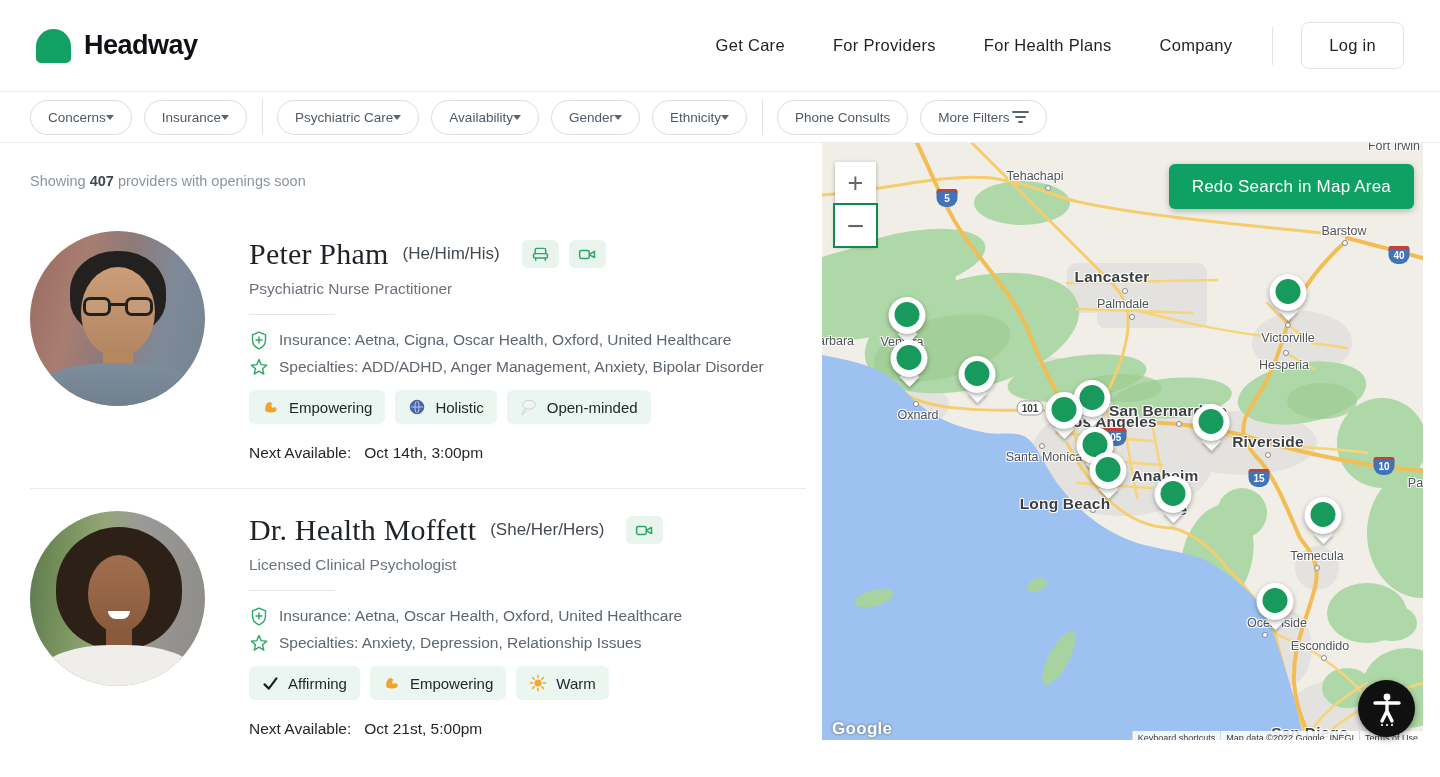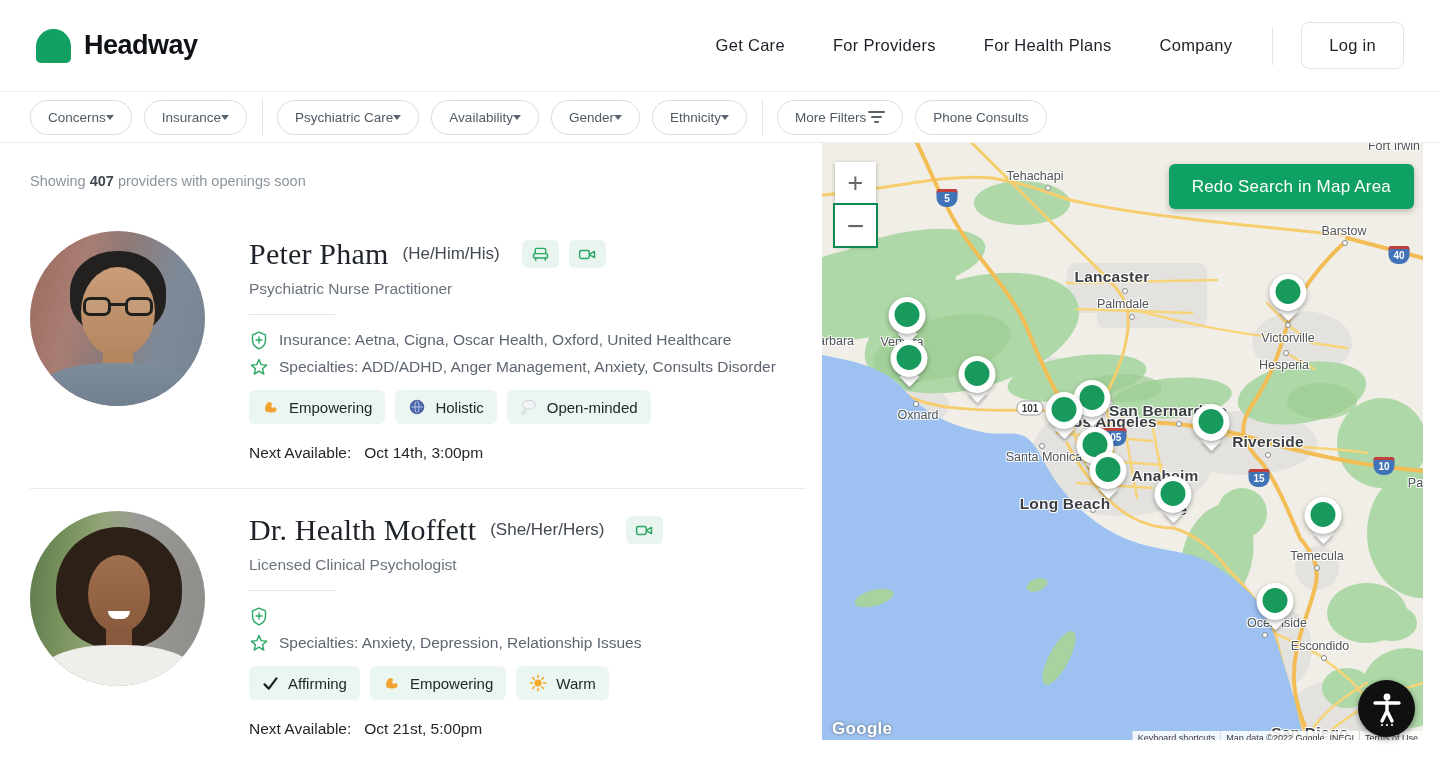--- a/index.html
+++ b/index.html
@@ -151,29 +151,29 @@
   <div class="pill">
     <span>Gender</span>
       <span class="caret"></span>
   </div>
   <div class="pill">
     <span>Ethnicity</span>
       <span class="caret"></span>
   </div>
   <span class="f-divider"></span>
   <div class="pill">
+    <span>Phone Consults</span>
+  </div>
+  <div class="pill">
     <span>More Filters</span>
     <span class="flt-icon">
         <i></i>
         <i></i>
         <i></i>
       </span>
-  </div>
-  <div class="pill">
-    <span>Phone Consults</span>
   </div>
 </div>
 
 <div class="list">
   <div class="showing"><span>Showing </span><b>407</b><span> providers with openings soon</span></div>
 
   <div class="card">
     <div class="avatar av1">
       <div class="ph hair"></div>
         <div class="ph face"></div>
@@ -209,21 +209,21 @@
         <svg width="20" height="20" viewBox="0 0 20 20" fill="none" stroke="#2aa866" stroke-width="1.4" stroke-linecap="round" stroke-linejoin="round">
             <path d="M10 2.2 L16.5 4.8 V10 C16.5 14.5 13.8 17.3 10 18.8 C6.2 17.3 3.5 14.5 3.5 10 V4.8 Z"></path>
             <path d="M10 7 v6 M7 10 h6"></path>
           </svg>
         <span>Insurance: Aetna, Cigna, Oscar Health, Oxford, United Healthcare</span>
       </div>
       <div class="info-line">
         <svg width="20" height="20" viewBox="0 0 20 20" fill="none" stroke="#2aa866" stroke-width="1.4" stroke-linejoin="round">
             <path d="M10 2.5 L12.2 7.6 L17.7 8.1 L13.5 11.7 L14.8 17.1 L10 14.2 L5.2 17.1 L6.5 11.7 L2.3 8.1 L7.8 7.6 Z"></path>
           </svg>
-        <span>Specialties: ADD/ADHD, Anger Management, Anxiety, Consults Disorder</span>
+        <span>Specialties: ADD/ADHD, Anger Management, Anxiety, Bipolar Disorder</span>
       </div>
       <div class="badges">
         <span class="badge">
           <svg width="18" height="18" viewBox="0 0 20 20">
               <path d="M3.5 13 C3.5 8 5.5 4.5 9 4.5 L11.5 6.5 C10 8 10 10 11.5 11 C13 9.5 16 10 16.2 12.2 C16.5 15 13.5 16 10 16 C6.5 16 3.5 15.5 3.5 13 Z" fill="#f0a32f"></path>
             </svg>
           <span>Empowering</span>
         </span>
         <span class="badge">
           <svg width="18" height="18" viewBox="0 0 20 20">
@@ -269,20 +269,21 @@
           </span>
         </span>
       </div>
       <div class="p-title">Licensed Clinical Psychologist</div>
       <div class="mini-div"></div>
       <div class="info-line">
         <svg width="20" height="20" viewBox="0 0 20 20" fill="none" stroke="#2aa866" stroke-width="1.4" stroke-linecap="round" stroke-linejoin="round">
             <path d="M10 2.2 L16.5 4.8 V10 C16.5 14.5 13.8 17.3 10 18.8 C6.2 17.3 3.5 14.5 3.5 10 V4.8 Z"></path>
             <path d="M10 7 v6 M7 10 h6"></path>
           </svg>
+        <span>Insurance: Aetna, Oscar Health, Oxford, United Healthcare</span>
       </div>
       <div class="info-line">
         <svg width="20" height="20" viewBox="0 0 20 20" fill="none" stroke="#2aa866" stroke-width="1.4" stroke-linejoin="round">
             <path d="M10 2.5 L12.2 7.6 L17.7 8.1 L13.5 11.7 L14.8 17.1 L10 14.2 L5.2 17.1 L6.5 11.7 L2.3 8.1 L7.8 7.6 Z"></path>
           </svg>
         <span>Specialties: Anxiety, Depression, Relationship Issues</span>
       </div>
       <div class="badges">
         <span class="badge">
           <svg width="17" height="17" viewBox="0 0 20 20">

